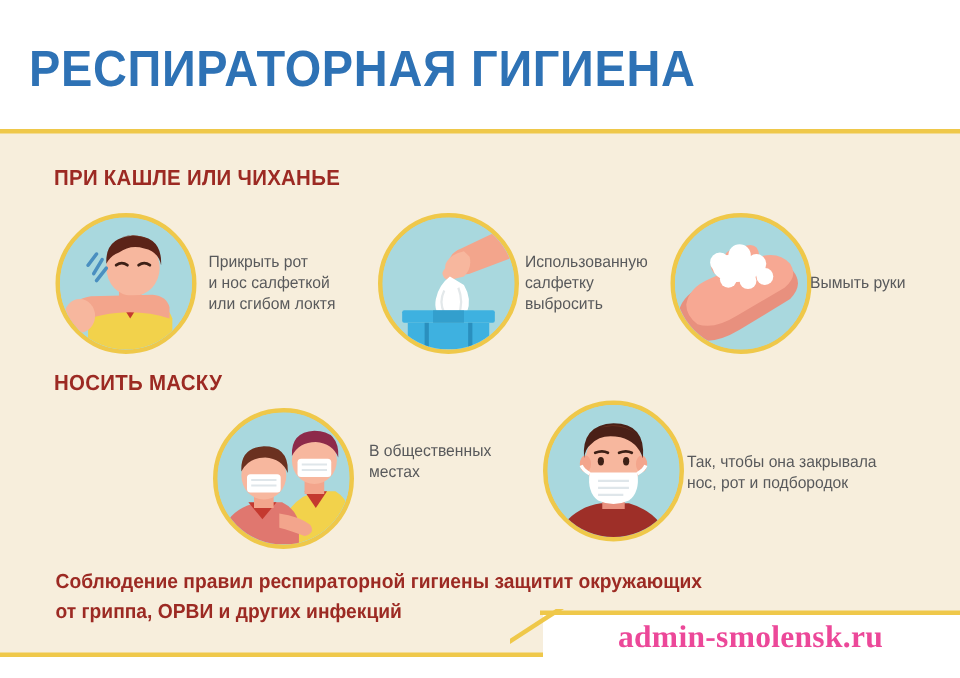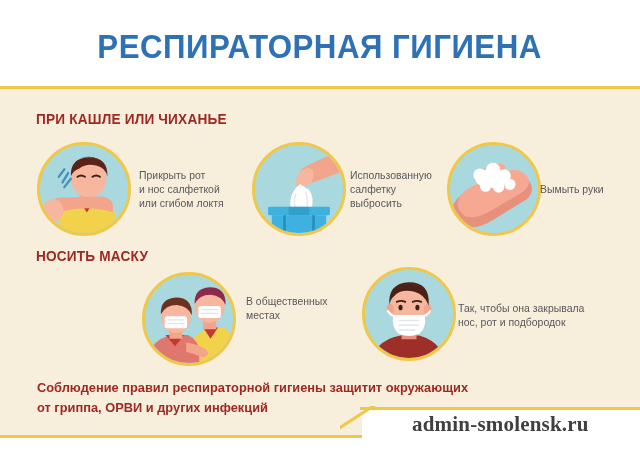--- a/index.html
+++ b/index.html
@@ -23,21 +23,20 @@
 
   
   .title-band {
     position: absolute;
     left: 0; top: 0;
     width: 640px;
     height: 92px;
     background: #ffffff;
     display: flex;
     align-items: center;
-    justify-content: center;
   }
   .poster-title {
     font-family: "Liberation Sans Narrow", "Liberation Sans", sans-serif;
     font-weight: bold;
     font-size: 34px;
     letter-spacing: 0.5px;
     color: #2e72b5;
     transform: scaleX(0.92);
     white-space: nowrap;
     text-align: center;
@@ -159,21 +158,21 @@
   .footer-msg .line { display: block; }
 
   
   .watermark {
     position: absolute;
     left: 412px;
     top: 412px;
     font-family: "Liberation Serif", serif;
     font-weight: bold;
     font-size: 21px;
-    color: #404040;
+    color: #ec4899;
     letter-spacing: 0.2px;
     white-space: nowrap;
   }
 </style>
 </head>
 <body>
 
 <div class="poster">
 
   <div class="title-band">

